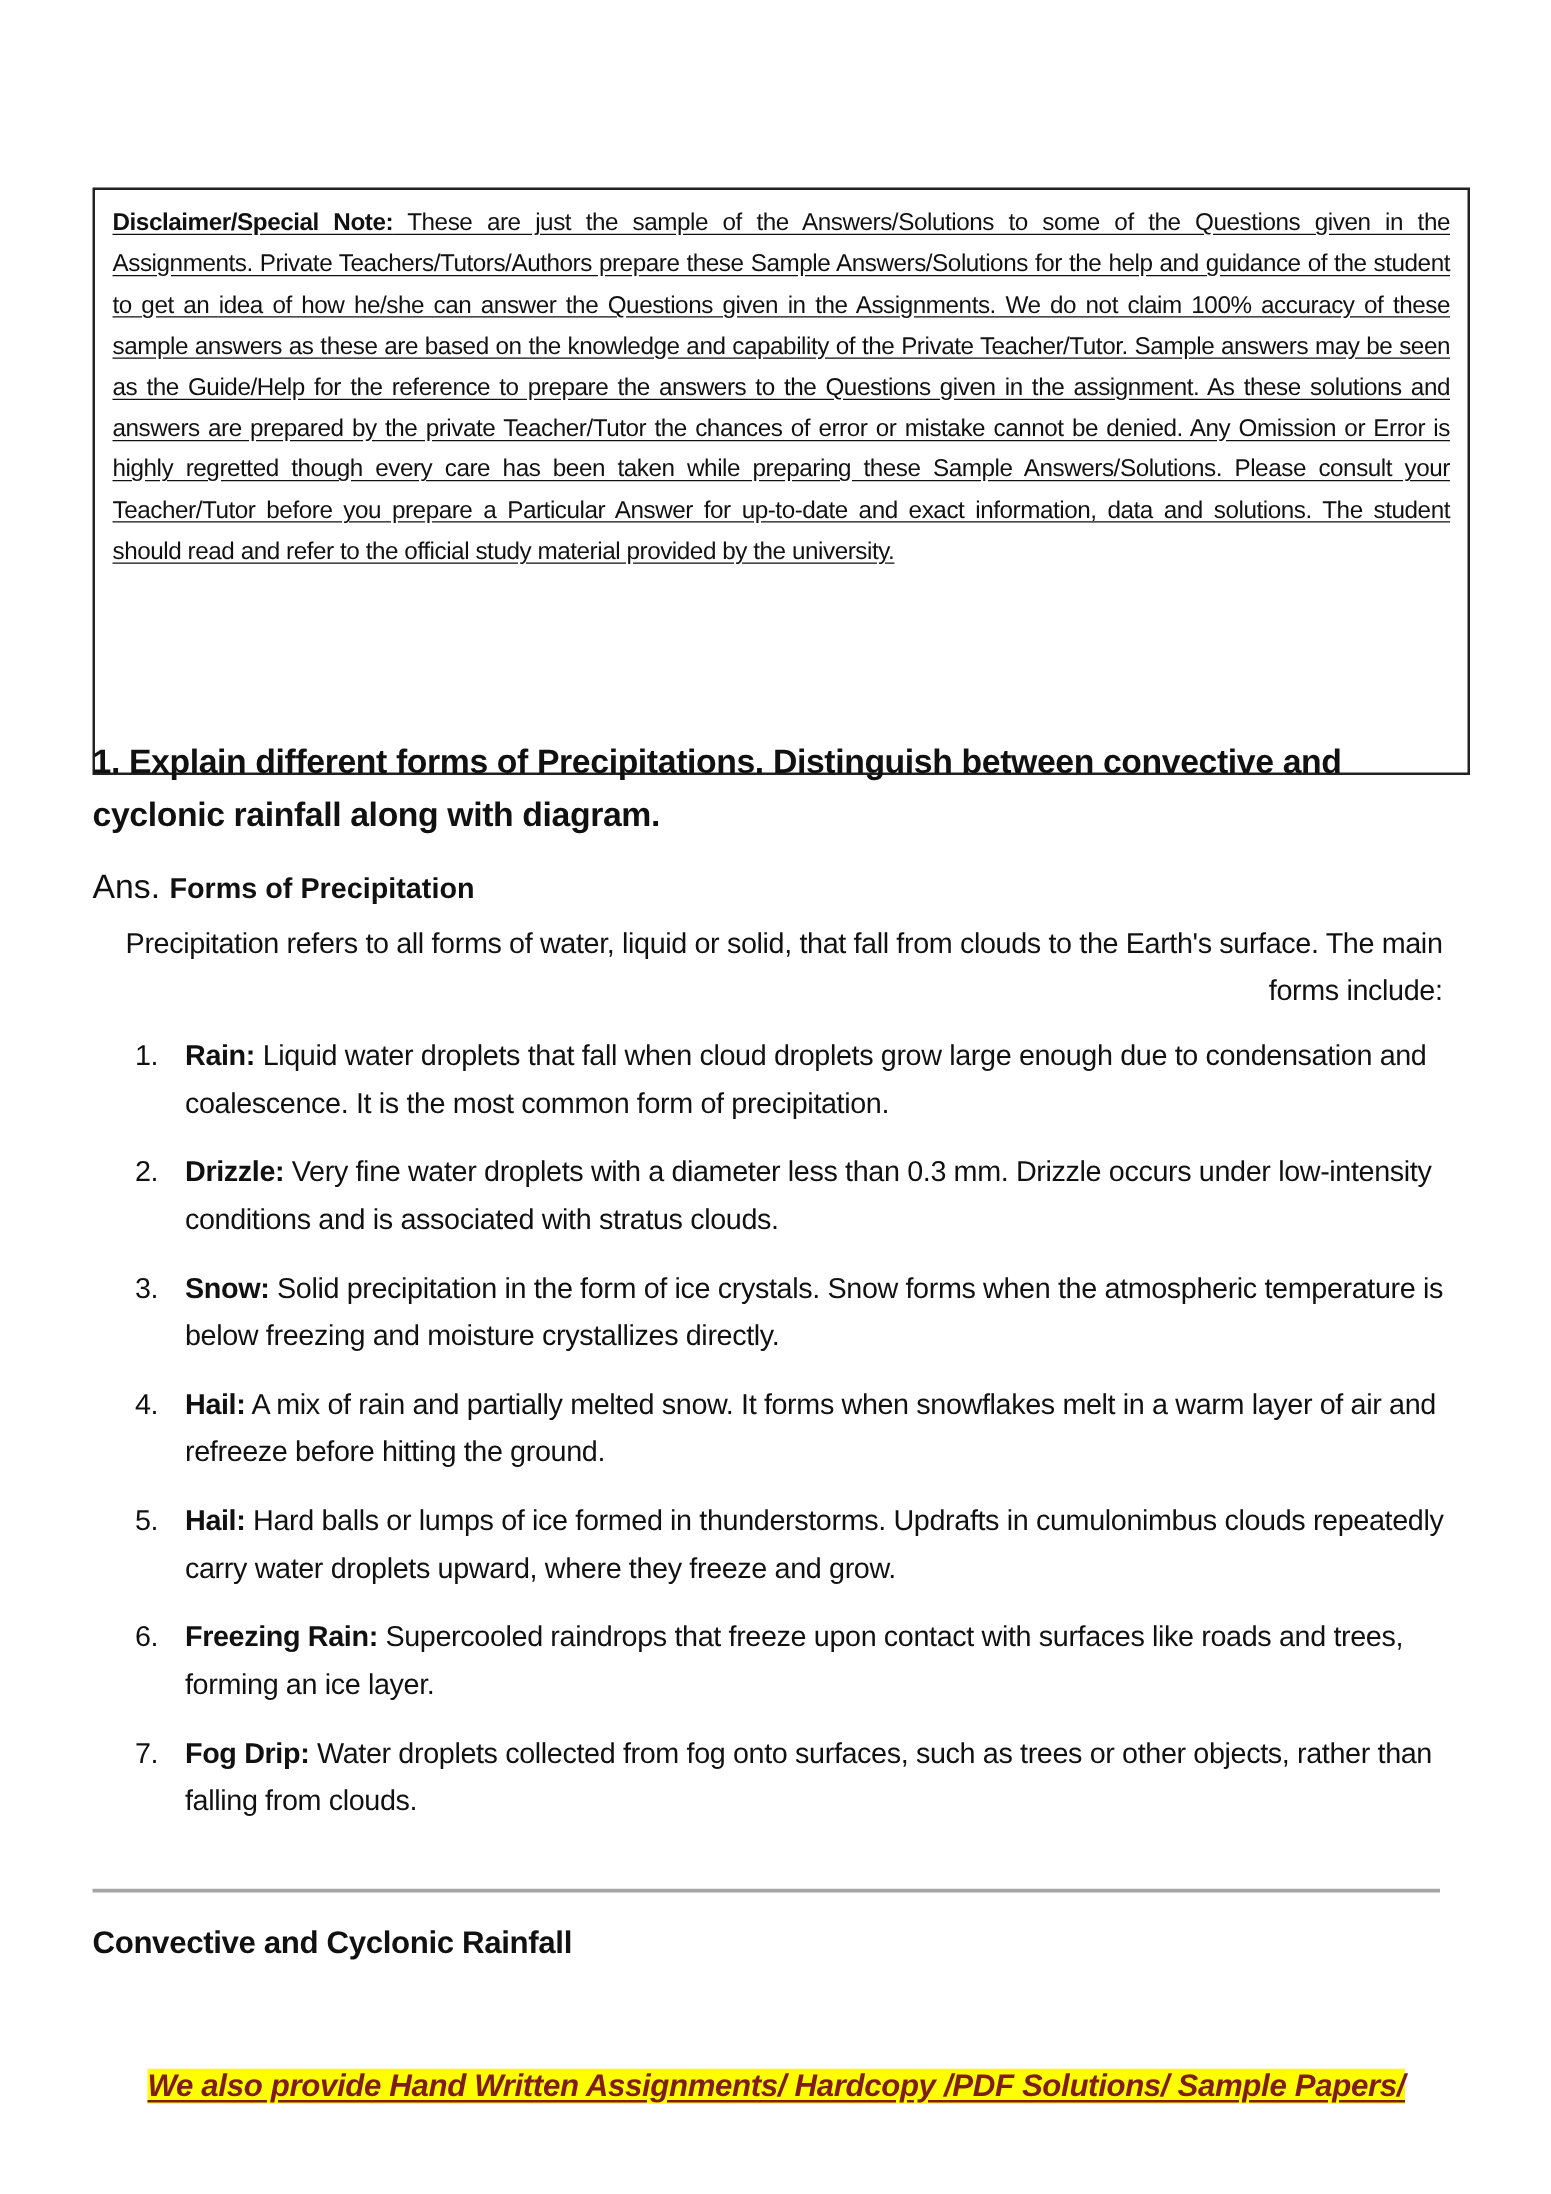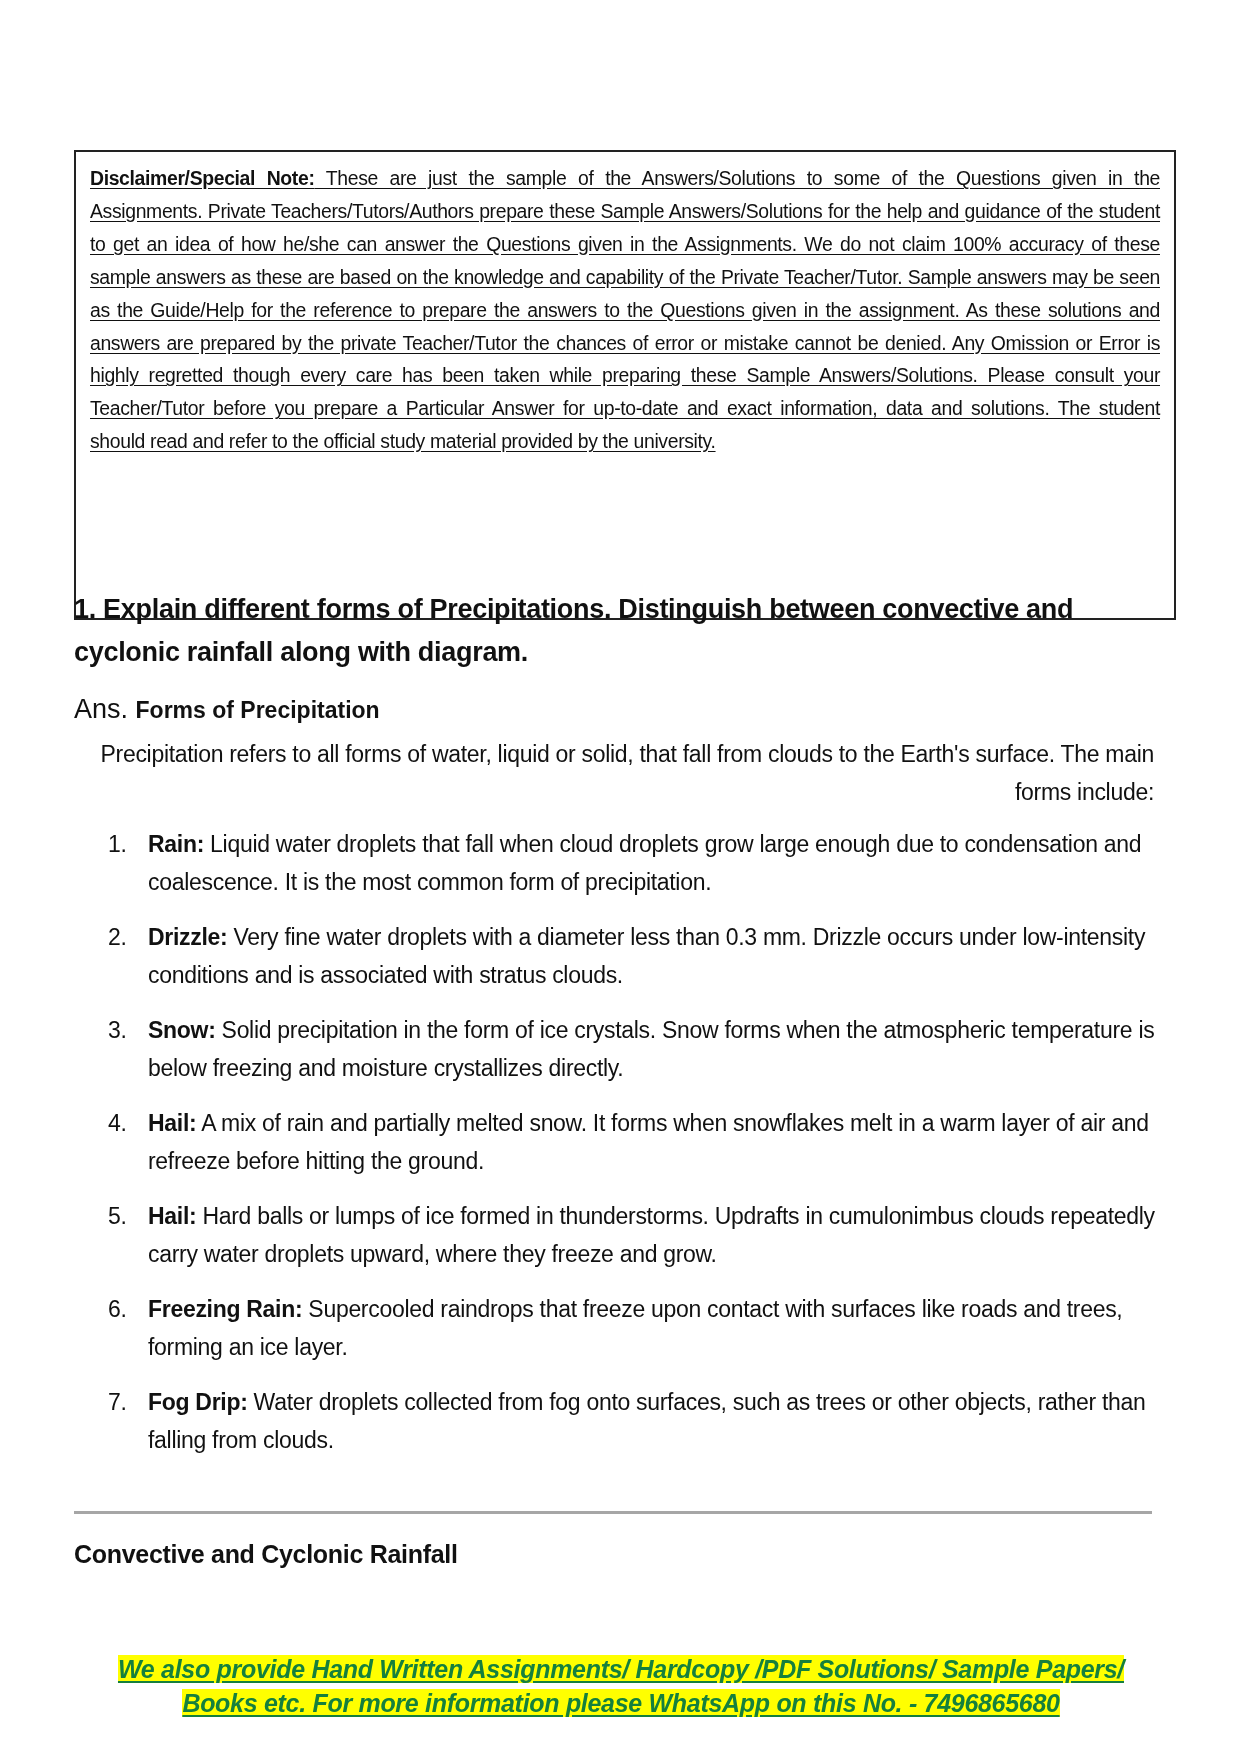--- a/index.html
+++ b/index.html
@@ -59,16 +59,15 @@
   <li><span class="num">4.</span><b>Hail:</b><span> A mix of rain and partially melted snow. It forms when snowflakes melt in a warm layer of air and refreeze before hitting the ground.</span></li>
   <li><span class="num">5.</span><b>Hail:</b><span> Hard balls or lumps of ice formed in thunderstorms. Updrafts in cumulonimbus clouds repeatedly carry water droplets upward, where they freeze and grow.</span></li>
   <li><span class="num">6.</span><b>Freezing Rain:</b><span> Supercooled raindrops that freeze upon contact with surfaces like roads and trees, forming an ice layer.</span></li>
   <li><span class="num">7.</span><b>Fog Drip:</b><span> Water droplets collected from fog onto surfaces, such as trees or other objects, rather than falling from clouds.</span></li>
 </ol>
 
 <div class="rule"></div>
 
 <h3 class="sub-heading">Convective and Cyclonic Rainfall</h3>
 
-<div class="promo" style="color: #15803d;">
+<div class="promo" style="color: #7f1d1d;">
   <span style="background: rgb(255, 255, 0);">We also provide Hand Written Assignments/ Hardcopy /PDF Solutions/ Sample Papers/</span><br>
-  <span style="background: rgb(255, 255, 0);">Books etc. For more information please WhatsApp on this No. - 7496865680</span>
 </div>
 
 </body></html>

